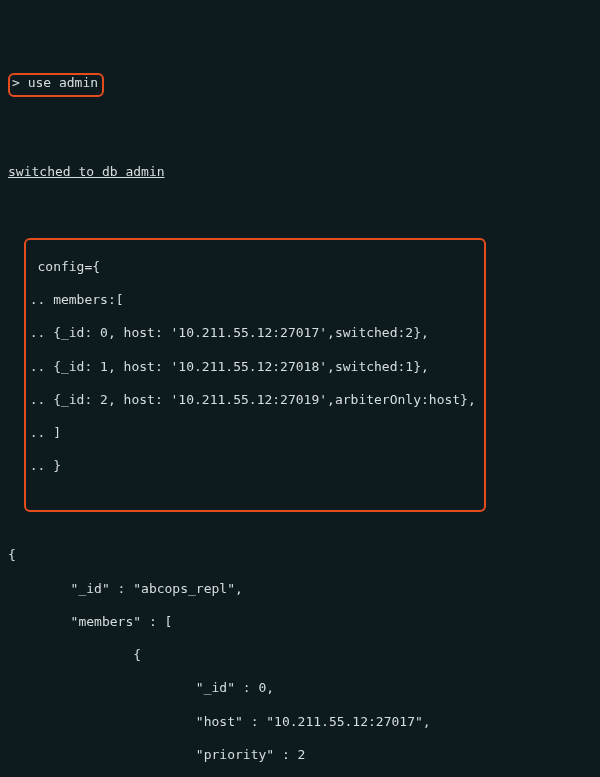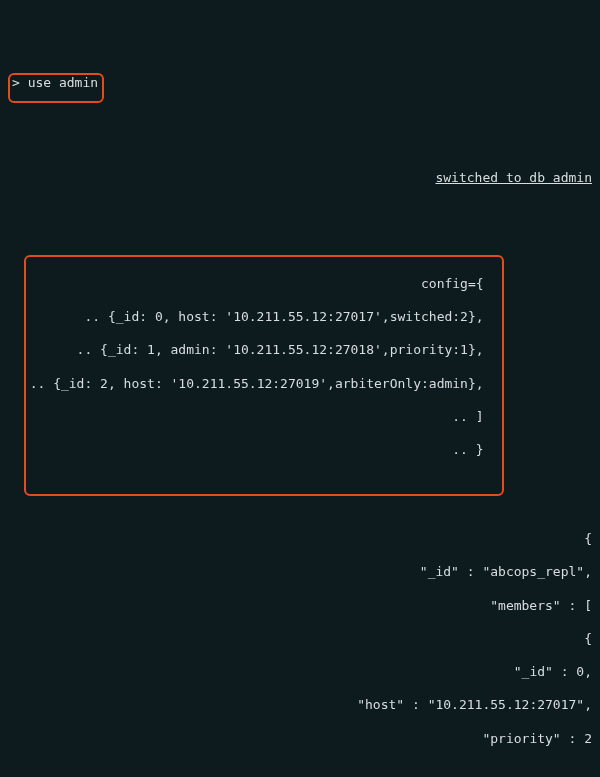--- a/index.html
+++ b/index.html
@@ -9,33 +9,33 @@
     color: #d8dee0;
     font-family: "Menlo", "Consolas", "DejaVu Sans Mono", monospace;
     font-size: 13px;
     line-height: 1.28;
     width: 600px;
   }
   .terminal {
     padding: 6px 8px 8px 8px;
     white-space: pre;
   }
-  .line { display: block; text-align: right; }
+  .line { display: block; }
   .hl-box {
     border: 2px solid #e34c1c;
     border-radius: 6px;
     display: inline-block;
     vertical-align: top;
   }
   .hl-tight {
-    padding: 0px 4px 10px 2px;
+    padding: 0px 4px 4px 2px;
   }
   .hl-block {
-    padding: 2px 18px 2px 4px;
-    margin-top: 19px;
+    padding: 2px 8px 2px 4px;
+    margin-top: 8px;
     margin-bottom: 2px;
   }
   .underline { text-decoration: underline; }
   .topline { display:flex; align-items:flex-start; }
 </style>
 </head>
 <body>
 
 <div class="terminal">
 
@@ -43,23 +43,24 @@
   <div class="topline">
     <span class="hl-box hl-tight"><span>&gt; </span><span>use admin</span></span>
   </div>
 
   
   <span class="line underline">switched to db admin</span>
 
   
   <div class="hl-box hl-block">
 <span class="line"> config={</span>
+<span class="line">.. members:[</span>
 <span class="line">.. {_id: 0, host: '10.211.55.12:27017',switched:2},</span>
-<span class="line">.. {_id: 1, admin: '10.211.55.12:27018',priority:1},</span>
-<span class="line">.. {_id: 2, host: '10.211.55.12:27019',arbiterOnly:admin},</span>
+<span class="line">.. {_id: 1, host: '10.211.55.12:27018',switched:1},</span>
+<span class="line">.. {_id: 2, host: '10.211.55.12:27019',arbiterOnly:host},</span>
 <span class="line">.. ]</span>
 <span class="line">.. }</span>
   </div>
 
   
 <span class="line">{</span>
 <span class="line">        "_id" : "abcops_repl",</span>
 <span class="line">        "members" : [</span>
 <span class="line">                {</span>
 <span class="line">                        "_id" : 0,</span>

